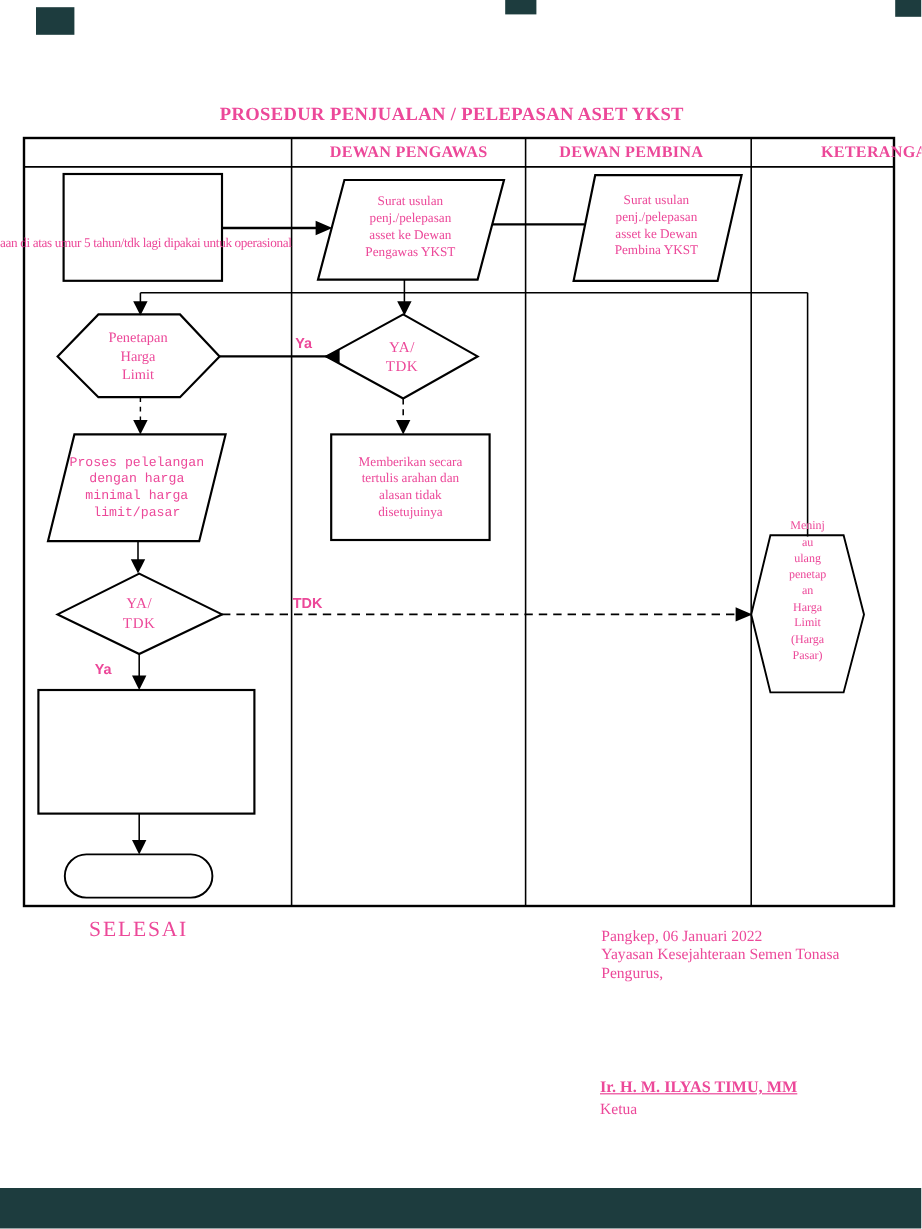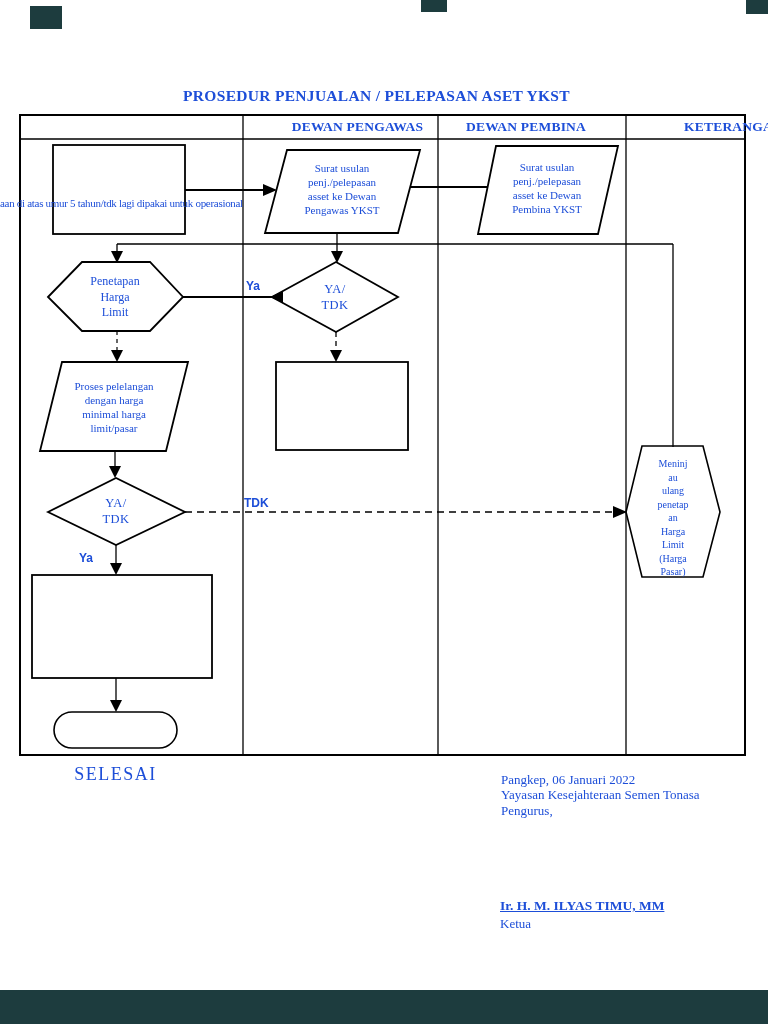--- a/index.html
+++ b/index.html
@@ -1,17 +1,17 @@
 <!DOCTYPE html>
 <html><head>
 <meta charset="utf-8">
 <style>
   html,body{margin:0;padding:0;background:#fff;}
   #page{position:relative;width:768px;height:1024px;background:#fff;overflow:hidden;
-        font-family:"Liberation Serif","DejaVu Serif",serif;color:#1d4ed8;}
+        font-family:"Liberation Serif","DejaVu Serif",serif;color:#ec4899;}
   #flow-svg{position:absolute;left:0;top:0;z-index:1;}
   .txt{position:absolute;z-index:2;}
   .center{text-align:center;}
   .doc-title{font-weight:bold;font-size:15.5px;letter-spacing:.3px;}
   .col-header{font-weight:bold;font-size:13.5px;letter-spacing:.2px;}
   .shape-label{font-size:11px;line-height:14px;}
   .shape-label-lg{font-size:12px;line-height:15.5px;}
   .decision-label{font-size:12.5px;line-height:16px;letter-spacing:.5px;}
   .note-text{font-size:11px;letter-spacing:-0.3px;white-space:nowrap;}
   .branch-label{font-family:"Liberation Sans","DejaVu Sans",sans-serif;font-weight:bold;font-size:12px;}
@@ -82,21 +82,21 @@
 
     <line x1="116" y1="545" x2="116" y2="568" stroke="#000" stroke-width="1.3"></line>
     <polygon points="116,575 110,563 122,563" fill="#000"></polygon>
 
     <line x1="116" y1="678" x2="116" y2="705" stroke="#000" stroke-width="1.3"></line>
     <polygon points="116,712 110,700 122,700" fill="#000"></polygon>
   </svg>
 
   <div class="txt doc-title center" style="left:0;top:87px;width:753px;">PROSEDUR PENJUALAN  / PELEPASAN ASET YKST</div>
 
-  <div class="txt col-header center" style="left:260px;top:119px;width:195px;">DEWAN PENGAWAS</div>
+  <div class="txt col-header center" style="left:243px;top:119px;width:195px;">DEWAN PENGAWAS</div>
   <div class="txt col-header center" style="left:438px;top:119px;width:176px;">DEWAN PEMBINA</div>
   <div class="txt col-header center" style="left:626px;top:119px;width:119px;padding-left:48px;">KETERANGAN</div>
 
   <div class="txt note-text" style="left:0;top:197px;">aan di atas umur 5 tahun/tdk lagi dipakai untuk operasional</div>
 
   <div class="txt shape-label center" style="left:282px;top:161px;width:120px;">
       <div>Surat usulan</div>
       <div>penj./pelepasan</div>
       <div>asset ke Dewan</div>
       <div>Pengawas YKST</div>
@@ -115,41 +115,47 @@
       <div>Limit</div>
     </div>
 
   <div class="txt decision-label center" style="left:295px;top:281px;width:80px;">
       <div>YA/</div>
       <div>TDK</div>
     </div>
 
   <div class="txt branch-label" style="left:246px;top:279px;">Ya</div>
 
+  <div class="txt shape-label center" style="left:280px;top:378px;width:124px;">
+      <div>Memberikan secara</div>
+      <div>tertulis arahan dan</div>
+      <div>alasan tidak</div>
+      <div>disetujuinya</div>
+    </div>
 
-  <div class="txt shape-label center" style="left:50px;top:379px;width:128px;">
+  <div class="txt shape-label center" style="left:50px;top:379px;width:128px;font-family:Liberation Mono, monospace;">
       <div>Proses pelelangan</div>
       <div>dengan harga</div>
       <div>minimal harga</div>
       <div>limit/pasar</div>
     </div>
 
   <div class="txt decision-label center" style="left:76px;top:495px;width:80px;">
       <div>YA/</div>
       <div>TDK</div>
     </div>
 
   <div class="txt branch-label" style="left:244px;top:496px;">TDK</div>
 
   <div class="txt branch-label" style="left:79px;top:551px;">Ya</div>
 
 
   <div class="txt terminator-label center" style="left:54px;top:722px;width:123px;">SELESAI</div>
 
-  <div class="txt hex-small-label center" style="left:633px;top:457px;width:80px;">
+  <div class="txt hex-small-label center" style="left:633px;top:432px;width:80px;">
       <div>Meninj</div>
       <div>au</div>
       <div>ulang</div>
       <div>penetap</div>
       <div>an</div>
       <div>Harga</div>
       <div>Limit</div>
       <div>(Harga</div>
       <div>Pasar)</div>
     </div>

